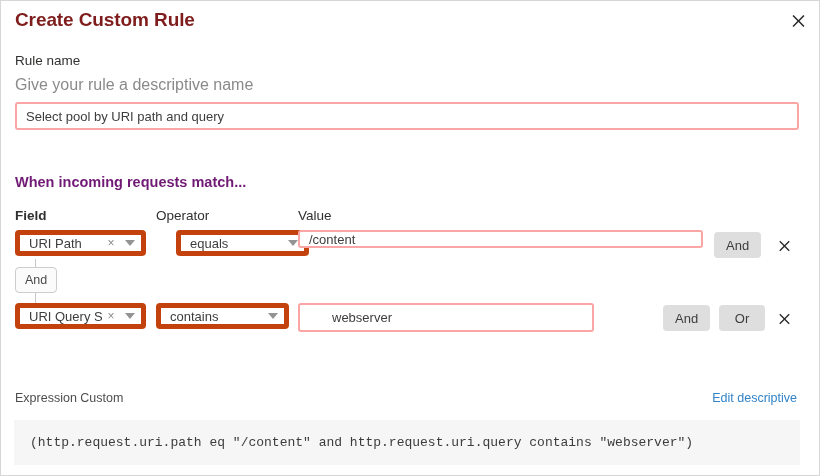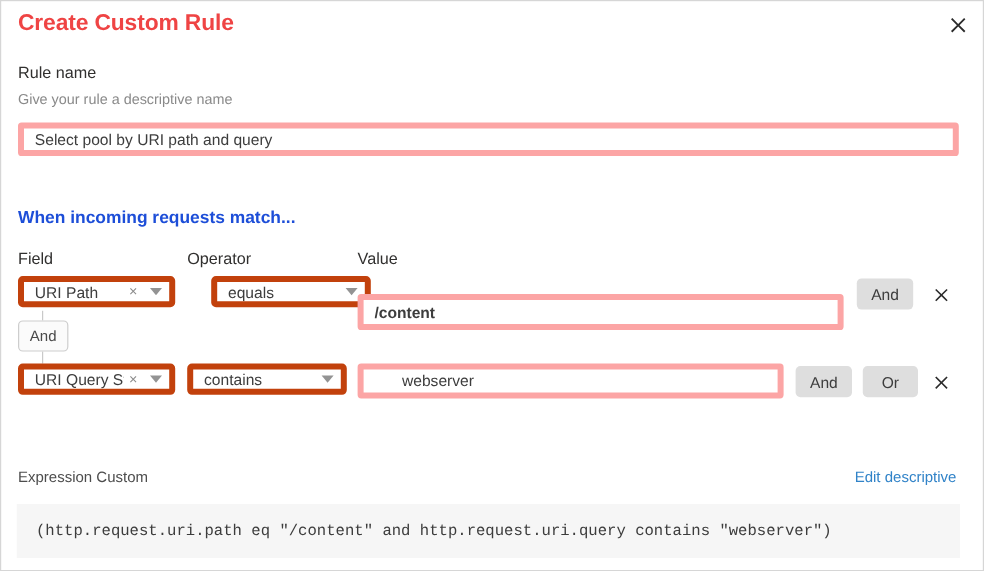--- a/index.html
+++ b/index.html
@@ -21,21 +21,21 @@
     overflow: hidden;
   }
 
   
   .dialog-title {
     position: absolute;
     left: 14px;
     top: 8px;
     font-size: 19px;
     font-weight: bold;
-    color: #ef4444;
+    color: #7f1d1d;
     letter-spacing: -0.1px;
   }
   .close-button {
     position: absolute;
     right: 8px;
     top: 6px;
     width: 26px;
     height: 26px;
     display: flex;
     align-items: center;
@@ -46,30 +46,30 @@
   .close-button svg { display: block; }
 
   
   .field-label {
     position: absolute;
     font-size: 13.5px;
     color: #31302f;
   }
   .field-help {
     position: absolute;
-    font-size: 12px;
+    font-size: 16px;
     color: #8a8a8a;
   }
   #rule-name-label { left: 14px; top: 52px; }
   #rule-name-help  { left: 14px; top: 75px; }
 
   .text-input {
     position: absolute;
     box-sizing: border-box;
-    border: 5px solid #fca5a5;
+    border: 2px solid #fca5a5;
     border-radius: 3px;
     background: #ffffff;
     font-family: "Liberation Sans", sans-serif;
     font-size: 13px;
     color: #3d3d3d;
     padding: 0 9px;
     display: flex;
     align-items: center;
     outline: none;
   }
@@ -80,25 +80,25 @@
     height: 28px;
   }
 
   
   .section-heading {
     position: absolute;
     left: 14px;
     top: 173px;
     font-size: 14.5px;
     font-weight: bold;
-    color: #1d4ed8;
-  }
-
-  
-  #col-field    { left: 14px;  top: 207px; }
+    color: #701a75;
+  }
+
+  
+  #col-field    { left: 14px;  top: 207px; font-weight: bold; }
   #col-operator { left: 155px; top: 207px; }
   #col-value    { left: 297px; top: 207px; }
 
   
   .select {
     position: absolute;
     box-sizing: border-box;
     border: 5px solid #c2410c;
     border-radius: 4px;
     background: #ffffff;
@@ -135,25 +135,25 @@
   }
   .caret-glyph {
     width: 0; height: 0;
     border-left: 5px solid transparent;
     border-right: 5px solid transparent;
     border-top: 6px solid #939393;
   }
 
   #field-select-1    { left: 14px;  top: 229px; width: 131px; }
   #operator-select-1 { left: 155px; top: 229px; width: 133px; margin-left: 20px; }
-  #value-input-1     { left: 297px; top: 244px; width: 405px; height: 30px; font-weight: bold; }
+  #value-input-1     { left: 297px; top: 229px; width: 405px; height: 18px; }
 
   #field-select-2    { left: 14px;  top: 302px; width: 131px; }
   #operator-select-2 { left: 155px; top: 302px; width: 133px; justify-content: space-between; }
-  #value-input-2     { left: 297px; top: 302px; width: 355px; height: 29px; padding-left: 32px; }
+  #value-input-2     { left: 297px; top: 302px; width: 296px; height: 29px; padding-left: 32px; }
 
   
   .logic-button {
     position: absolute;
     box-sizing: border-box;
     height: 26px;
     min-width: 46px;
     padding: 0 12px;
     background: #dedede;
     border: none;

